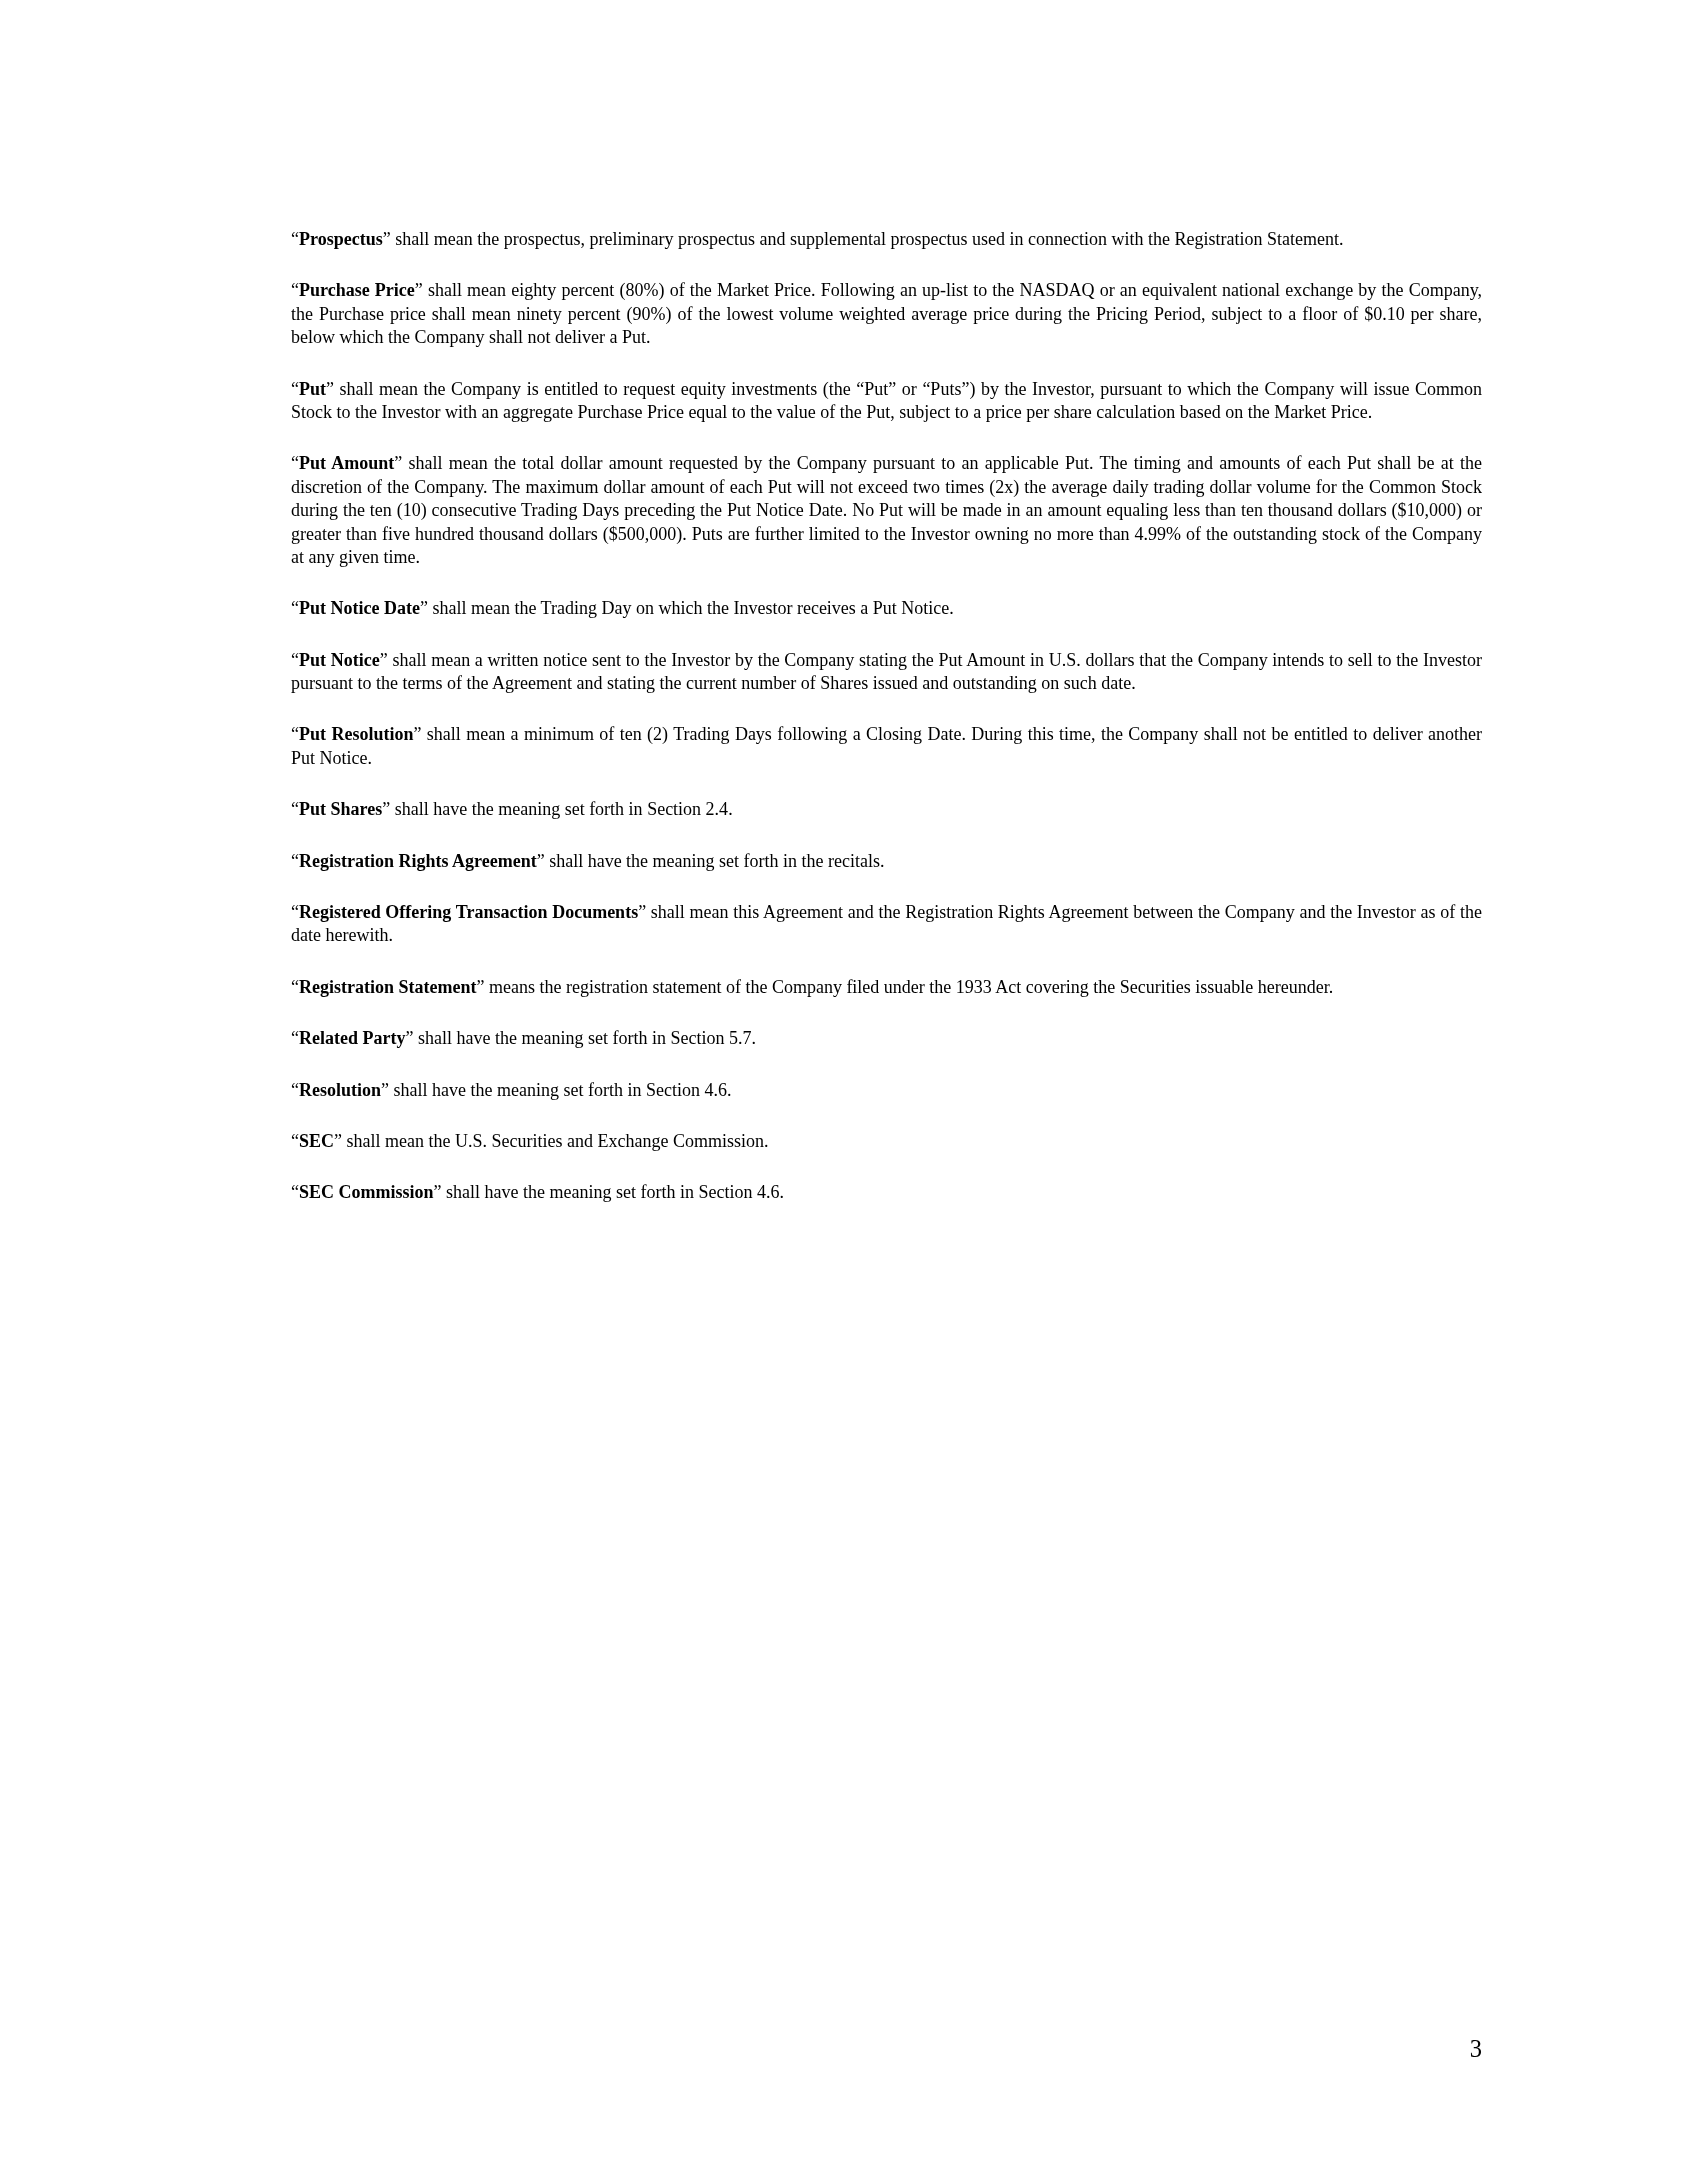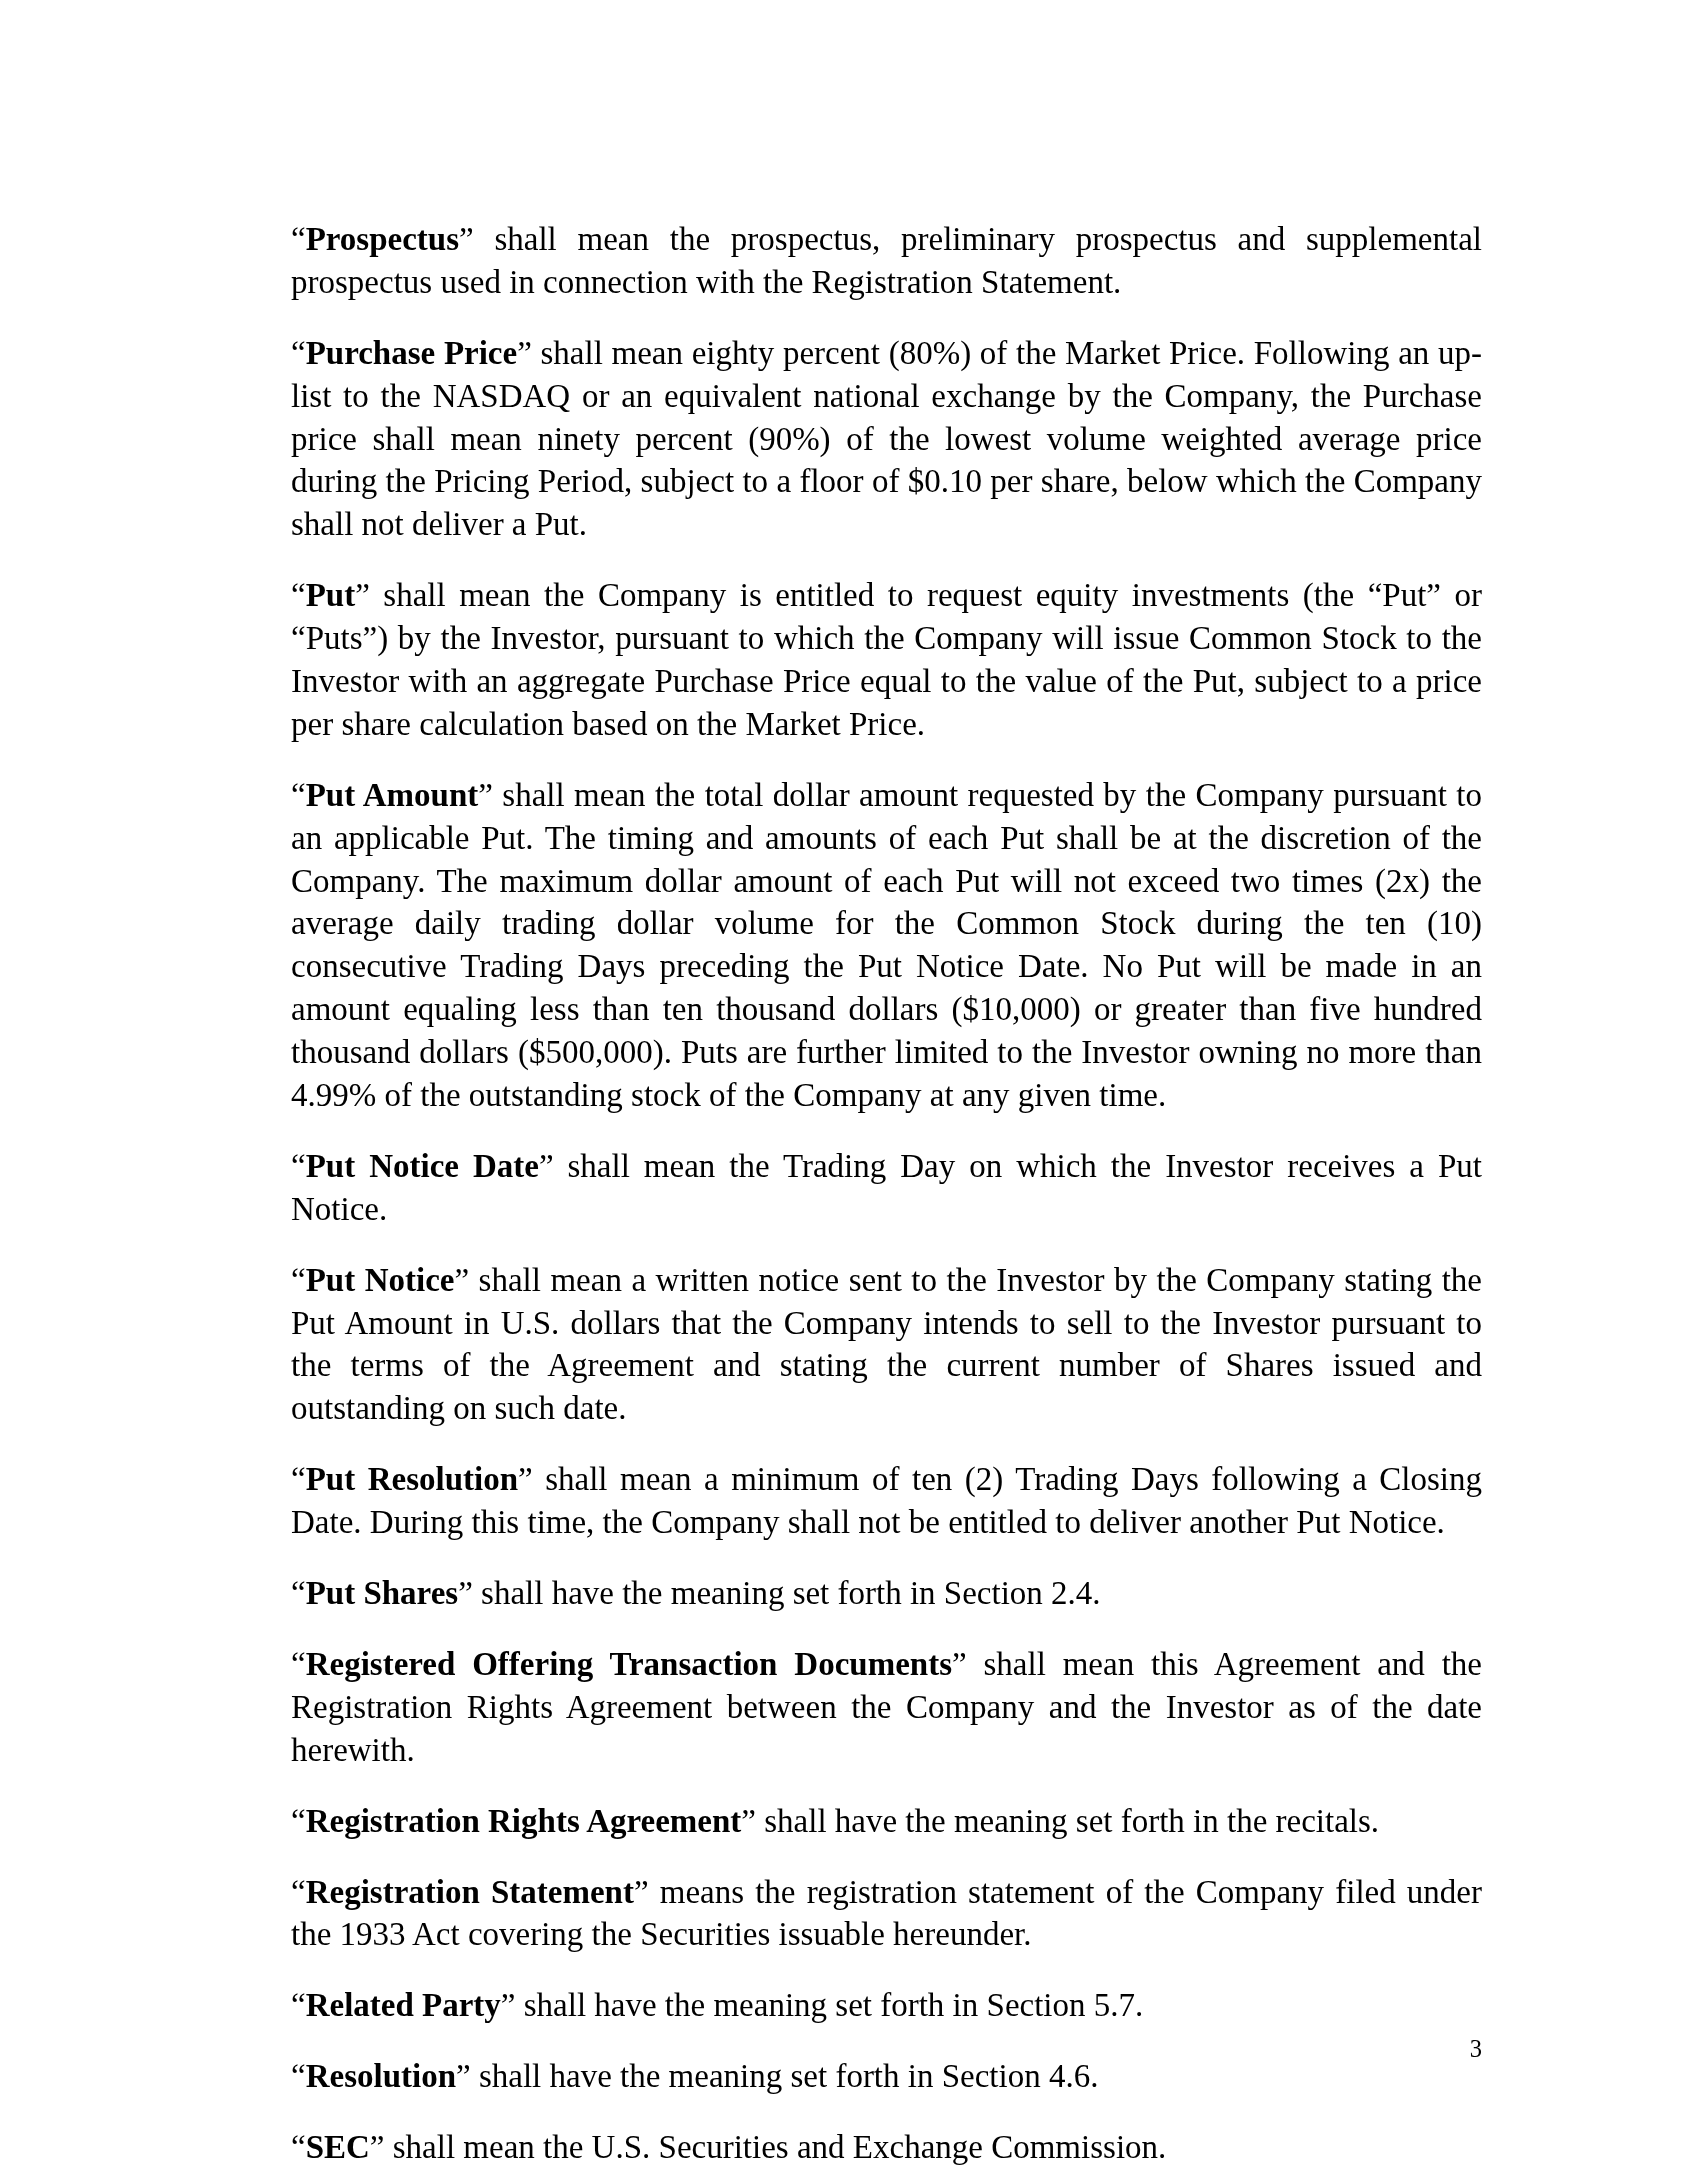--- a/index.html
+++ b/index.html
@@ -17,22 +17,22 @@
     position: relative;
     width: 1687px;
     height: 2183px;
     box-sizing: border-box;
     padding: 218px 205px 0 291px;
   }
   .doc-body {
     width: 1191px;
   }
   p.def {
-    margin: 0 0 28px 0;
-    font-size: 33px;
+    margin: 10px 0 28px 0;
+    font-size: 18px;
     line-height: 1.30;
     text-align: justify;
     text-justify: inter-word;
     hyphens: none;
   }
   p.def:last-child {
     margin-bottom: 0;
   }
   .term {
     font-weight: bold;
@@ -53,22 +53,22 @@
 <div class="page">
   <div class="doc-body">
       <p class="def">“<span class="term">Prospectus</span>”<span> shall mean the prospectus, preliminary prospectus and supplemental prospectus used in connection with the Registration Statement.</span></p>
       <p class="def">“<span class="term">Purchase Price</span>”<span> shall mean eighty percent (80%) of the Market Price. Following an up-list to the NASDAQ or an equivalent national exchange by the Company, the Purchase price shall mean ninety percent (90%) of the lowest volume weighted average price during the Pricing Period,  subject to a floor of $0.10 per share, below which the Company shall not deliver a Put.</span></p>
       <p class="def">“<span class="term">Put</span>”<span> shall mean the Company is entitled to request equity investments (the “Put” or “Puts”) by the Investor, pursuant to which the Company will issue Common Stock to the Investor with an aggregate Purchase Price equal to the value of the Put, subject to a price per share calculation based on the Market Price.</span></p>
       <p class="def">“<span class="term">Put Amount</span>”<span> shall mean the total dollar amount requested by the Company pursuant to an applicable Put.  The timing and amounts of each Put shall be at the discretion of the Company. The maximum dollar amount of each Put will not exceed two times (2x) the average daily trading dollar volume for the Common Stock during the ten (10) consecutive Trading Days preceding the Put Notice Date.  No Put will be made in an amount equaling less than ten thousand dollars ($10,000) or greater than five hundred thousand dollars ($500,000). Puts are further limited to the Investor owning no more than 4.99% of the outstanding stock of the Company at any given time.</span></p>
       <p class="def">“<span class="term">Put Notice Date</span>”<span> shall mean the Trading Day on which the Investor receives a Put Notice.</span></p>
       <p class="def">“<span class="term">Put Notice</span>”<span> shall mean a written notice sent to the Investor by the Company stating the Put Amount in U.S. dollars that the Company intends to sell to the Investor pursuant to the terms of the Agreement and stating the current number of Shares issued and outstanding on such date.</span></p>
       <p class="def">“<span class="term">Put Resolution</span>”<span> shall mean a minimum of ten (2) Trading Days following a Closing Date. During this time, the Company shall not be entitled to deliver another Put Notice.</span></p>
       <p class="def">“<span class="term">Put Shares</span>”<span> shall have the meaning set forth in </span><a class="xref">Section 2.4</a><span>.</span></p>
+      <p class="def">“<span class="term">Registration Rights Agreement</span>”<span> shall have the meaning set forth in the recitals.</span></p>
       <p class="def">“<span class="term">Registered Offering Transaction Documents</span>”<span> shall mean this Agreement and the Registration Rights Agreement between the Company and the Investor as of the date herewith.</span></p>
-      <p class="def">“<span class="term">Registration Rights Agreement</span>”<span> shall have the meaning set forth in the recitals.</span></p>
       <p class="def">“<span class="term">Registration Statement</span>”<span> means the registration statement of the Company filed under the 1933 Act covering the Securities issuable hereunder.</span></p>
       <p class="def">“<span class="term">Related Party</span>”<span> shall have the meaning set forth in </span><a class="xref">Section 5.7</a><span>.</span></p>
       <p class="def">“<span class="term">Resolution</span>”<span> shall have the meaning set forth in </span><a class="xref">Section 4.6</a><span>.</span></p>
       <p class="def">“<span class="term">SEC</span>”<span> shall mean the U.S. Securities and Exchange Commission.</span></p>
       <p class="def">“<span class="term">SEC Commission</span>”<span> shall have the meaning set forth in </span><a class="xref">Section 4.6</a><span>.</span></p>
     </div>
   <div class="page-number">3</div>
 </div>
 
 

